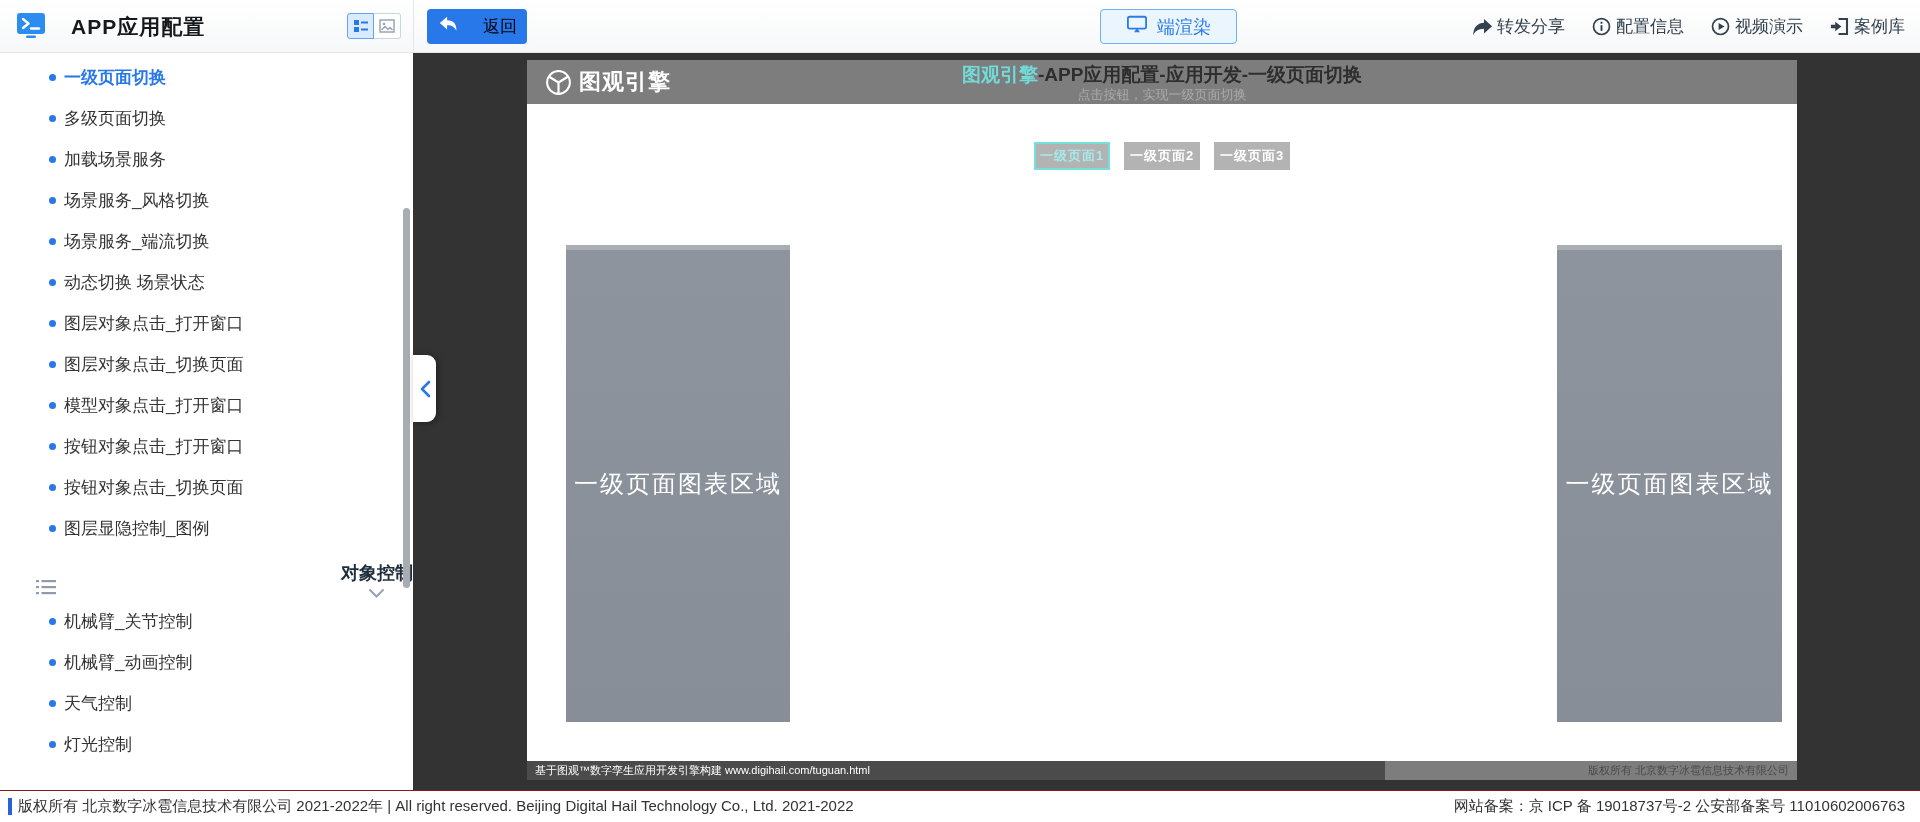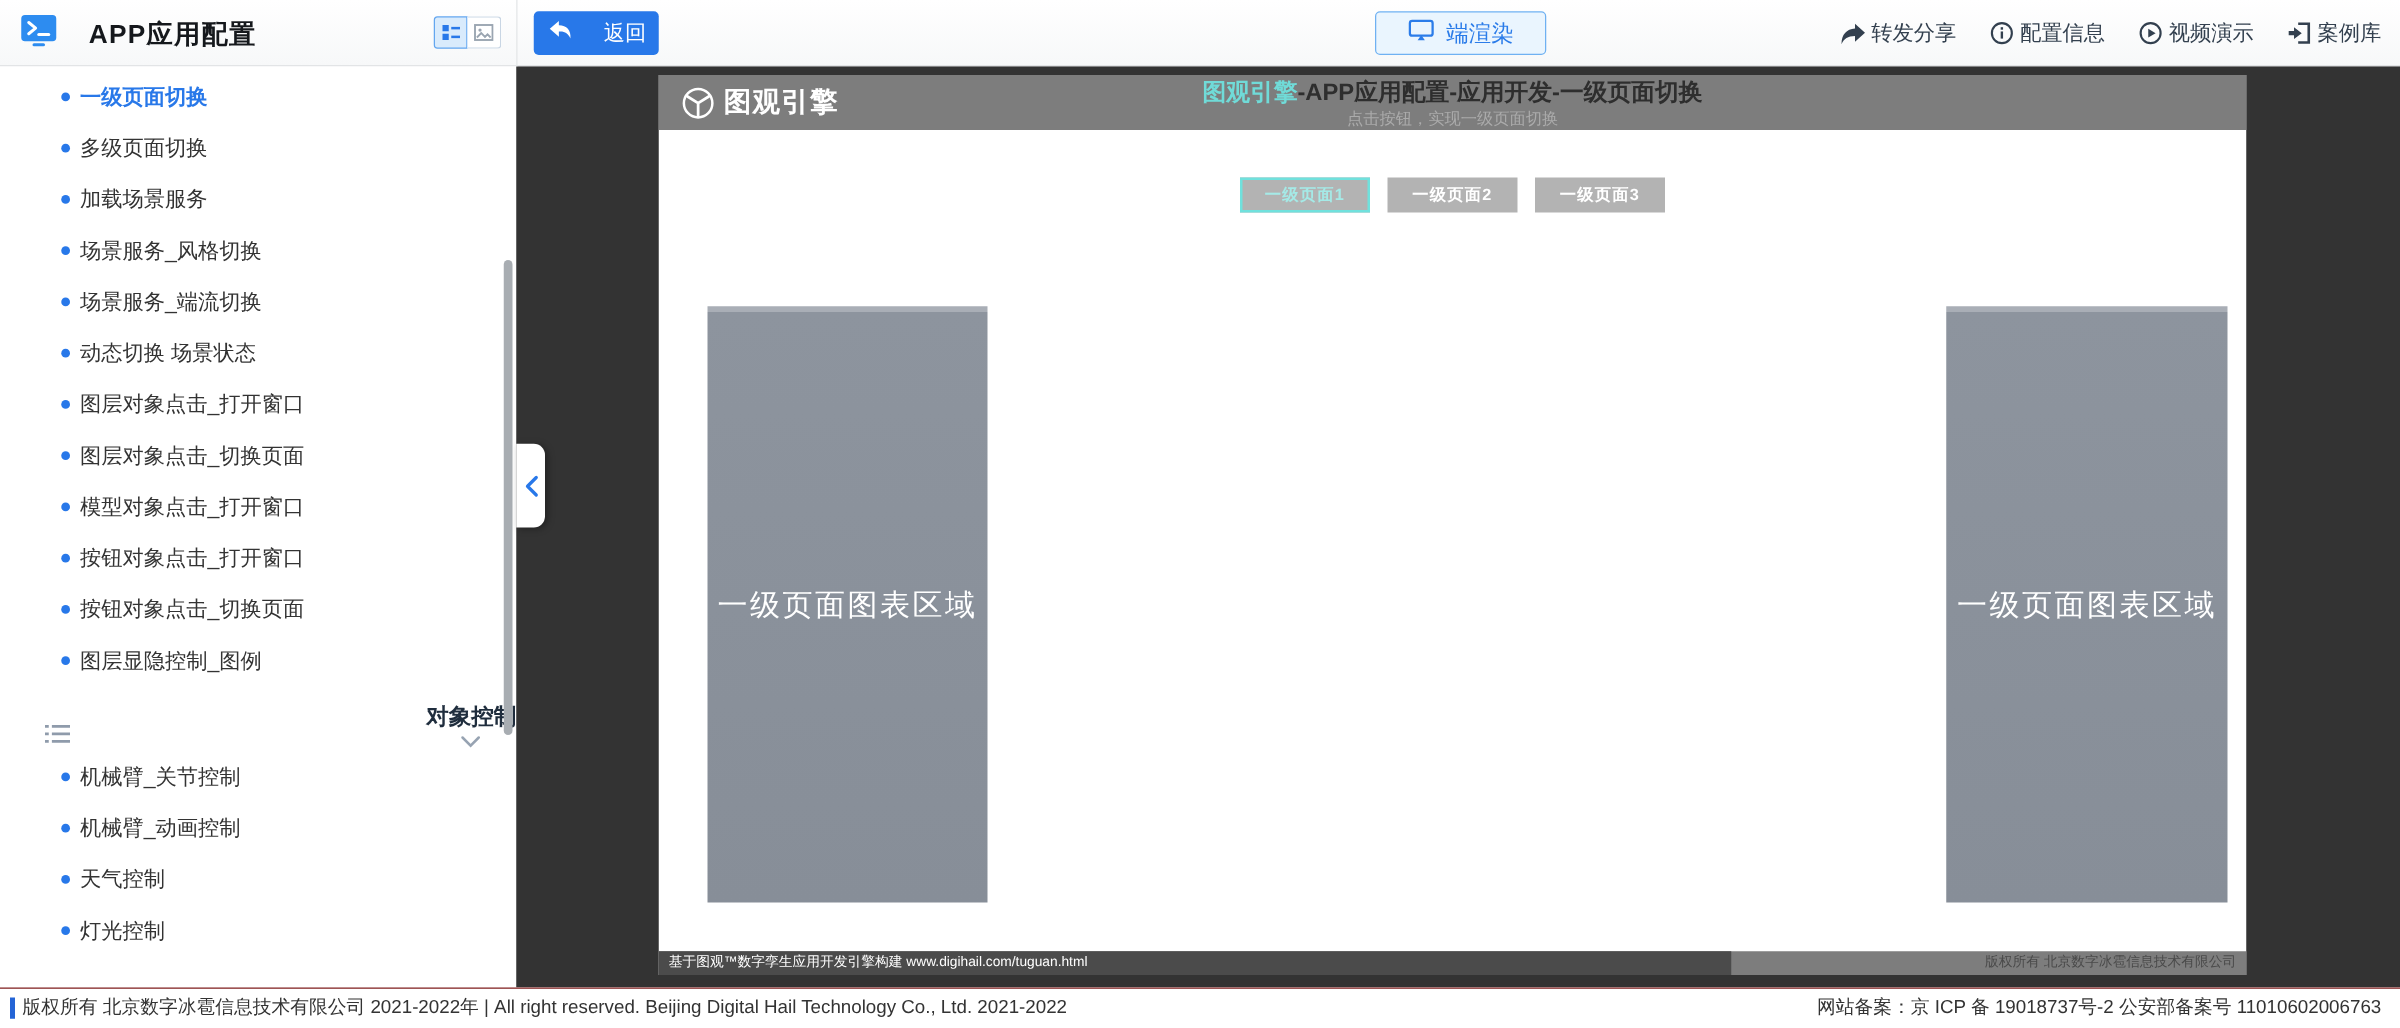--- a/index.html
+++ b/index.html
@@ -14,21 +14,21 @@
   .app-title { font-size:21px; font-weight:bold; color:#15181c; letter-spacing:1px; }
   .view-toggles { position:absolute; left:347px; top:13px; display:flex; }
   .toggle-btn { width:27px; height:26px; display:flex; align-items:center; justify-content:center;
                 border:1px solid #c9d6e4; background:#fff; cursor:pointer; }
   .toggle-btn.selected { background:#d9ebfc; border-color:#63a6ef; }
   .toggle-btn:first-child { border-radius:3px 0 0 3px; }
   .toggle-btn:last-child  { border-radius:0 3px 3px 0; border-left:none; }
   .sep-line { position:absolute; left:413px; top:0; width:1px; height:53px; background:#e4e6e8; }
 
   .back-btn { position:absolute; left:427px; top:9px; width:100px; height:35px; background:#2878e9;
-              color:#ffffff; font-size:17px; border:none; border-radius:4px; display:flex;
+              color:#000000; font-size:17px; border:none; border-radius:4px; display:flex;
               align-items:center; justify-content:center; gap:24px; cursor:pointer; }
   .render-btn { position:absolute; left:1100px; top:9px; width:137px; height:35px; background:#eaf5fe;
                 border:1px solid #6fb1f2; border-radius:4px; color:#2b7ce9; font-size:18px;
                 display:flex; align-items:center; justify-content:center; gap:9px; cursor:pointer; }
   .top-actions { position:absolute; right:15px; top:0; height:53px; display:flex; align-items:center; gap:27px; }
   .action-item { display:flex; align-items:center; gap:5px; font-size:17px; color:#33404f; cursor:pointer; }
 
   
   .sidebar { position:absolute; left:0; top:53px; width:413px; height:737px; background:#fff; overflow:hidden; }
   .nav-list { padding-top:4px; }
@@ -53,21 +53,21 @@
   .preview { position:absolute; left:114px; top:7px; width:1270px; height:720px; background:#fff; }
   .preview-header { position:absolute; left:0; top:0; width:100%; height:44px; background:#7d7d7d; }
   .brand { position:absolute; left:18px; top:0; height:44px; display:flex; align-items:center; gap:7px;
            color:#fff; font-size:22px; font-weight:bold; letter-spacing:1px; }
   .titles { position:absolute; left:0; top:3px; width:100%; text-align:center; line-height:1.25; }
   .main-title { font-size:19px; font-weight:bold; color:#2e2e2e; }
   .main-title .hl { color:#70dbd8; }
   .sub-title { font-size:13px; color:#ababab; }
 
   .btn-row { position:absolute; left:0; top:82px; width:100%; display:flex; justify-content:center; gap:14px; }
-  .page-btn { width:104px; height:28px; background:#b3b3b3; border:none; color:#fff; font-size:13px;
+  .page-btn { width:76px; height:28px; background:#b3b3b3; border:none; color:#fff; font-size:13px;
               font-weight:bold; cursor:pointer; letter-spacing:1px; }
   .page-btn.active { color:#a5eae7; border:2px solid #70e1dd; }
 
   .chart-panel { position:absolute; top:185px; width:224px; height:477px;
                  background:linear-gradient(#a9aeb6 0, #a9aeb6 5px, #8d949e 5px, #878e98 100%);
                  display:flex; align-items:center; justify-content:center;
                  color:#fff; font-size:24px; letter-spacing:2px; white-space:nowrap; }
   .panel-left  { left:39px; }
   .panel-right { left:1030px; width:225px; }
 

